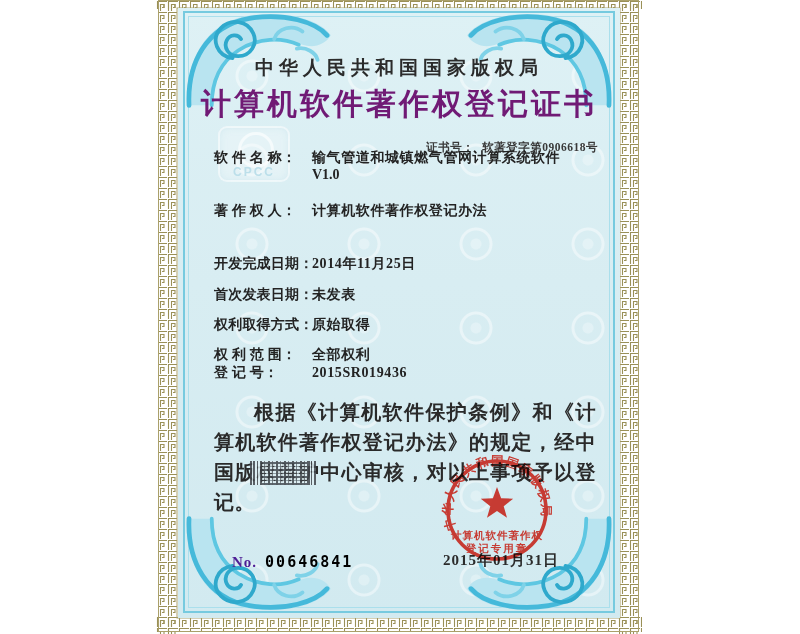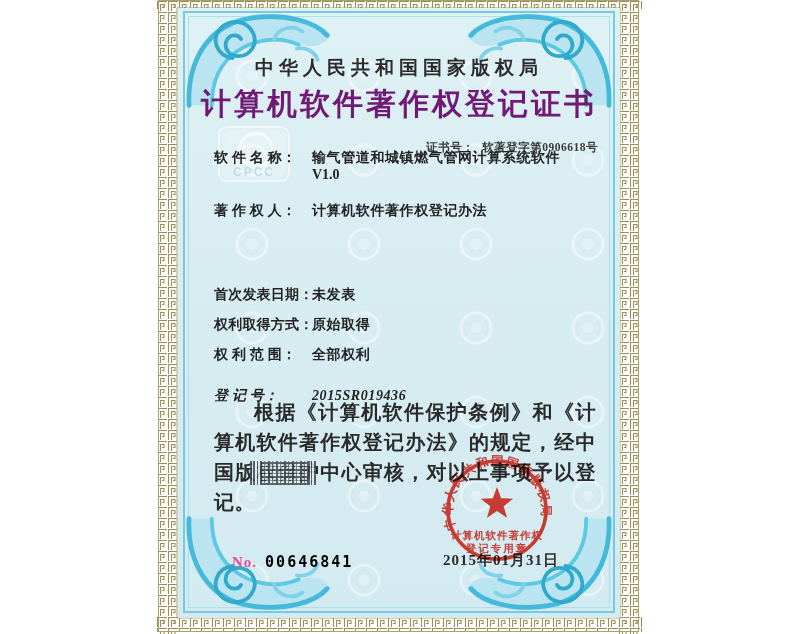--- a/index.html
+++ b/index.html
@@ -55,21 +55,21 @@
   .field-row{position:absolute;left:36px;white-space:nowrap;font-size:14px;font-weight:600;}
   .f-label{display:inline-block;width:98px;letter-spacing:.2px;}
   .f-value{letter-spacing:.6px;}
   .row-name{top:149px;}
   .row-version{top:167px;left:134px;position:absolute;font-size:14px;font-weight:600;}
   .row-owner{top:202px;}
   .row-dev{top:255px;}
   .row-pub{top:286px;}
   .row-method{top:316px;}
   .row-scope{top:346px;}
-  .row-reg{top:387px;font-style:italic;}
+  .row-reg{top:364px;}
 
   .statement{
     position:absolute;left:36px;top:397px;width:382px;
     font-size:20px;font-weight:600;line-height:30px;text-indent:2em;
     letter-spacing:.6px;color:#2a2a2a;text-align:justify;
   }
 
   
   .cpcc-emblem{
     position:absolute;left:40px;top:126px;width:72px;height:56px;border-radius:9px;
@@ -94,21 +94,21 @@
     repeating-linear-gradient(0deg,rgba(66,72,78,.95) 0 2px,rgba(222,238,242,.95) 2px 4px,rgba(66,72,78,.55) 4px 5px,rgba(224,240,244,.95) 5px 7px);}
   .bc-stop{width:9px;background:repeating-linear-gradient(90deg,#42474d 0 3px,#dceef2 3px 4px,#42474d 4px 5px,#dceef2 5px 7px);}
 
   .issue-date{
     position:absolute;left:256px;top:551px;width:134px;text-align:center;
     font-size:15px;font-weight:700;letter-spacing:1px;color:#2b2b2b;z-index:4;white-space:nowrap;
   }
   .seal{position:absolute;left:249px;top:440px;z-index:5;opacity:.9;mix-blend-mode:multiply;}
 
   .serial{position:absolute;left:54px;top:553px;font-size:15px;white-space:nowrap;z-index:4;}
-  .serial .no-prefix{font-weight:700;color:#ec4899;letter-spacing:1px;margin-right:8px;}
+  .serial .no-prefix{font-weight:700;color:#4c1d95;letter-spacing:1px;margin-right:8px;}
   .serial .no-digits{
     font-family:"DejaVu Sans Mono",monospace;font-weight:700;
     color:#000000;letter-spacing:2px;font-size:15px;
   }
   svg text{font-family:"Liberation Serif","DejaVu Serif",serif;}
 </style>
 </head>
 <body>
 
 <svg width="0" height="0" style="position:absolute" aria-hidden="true">
@@ -170,20 +170,23 @@
 
     <div class="field-row row-name">
       <span class="f-label">软 件 名 称：</span><span class="f-value">输气管道和城镇燃气管网计算系统软件</span>
     </div>
     <div class="row-version">V1.0</div>
 
     <div class="field-row row-owner">
       <span class="f-label">著 作 权 人：</span><span class="f-value">计算机软件著作权登记办法</span>
     </div>
 
+    <div class="field-row row-dev">
+      <span class="f-label">开发完成日期：</span><span class="f-value">2014年11月25日</span>
+    </div>
 
     <div class="field-row row-pub">
       <span class="f-label">首次发表日期：</span><span class="f-value">未发表</span>
     </div>
 
     <div class="field-row row-scope">
       <span class="f-label">权 利 范 围：</span><span class="f-value">全部权利</span>
     </div>
 
     <div class="field-row row-method">

